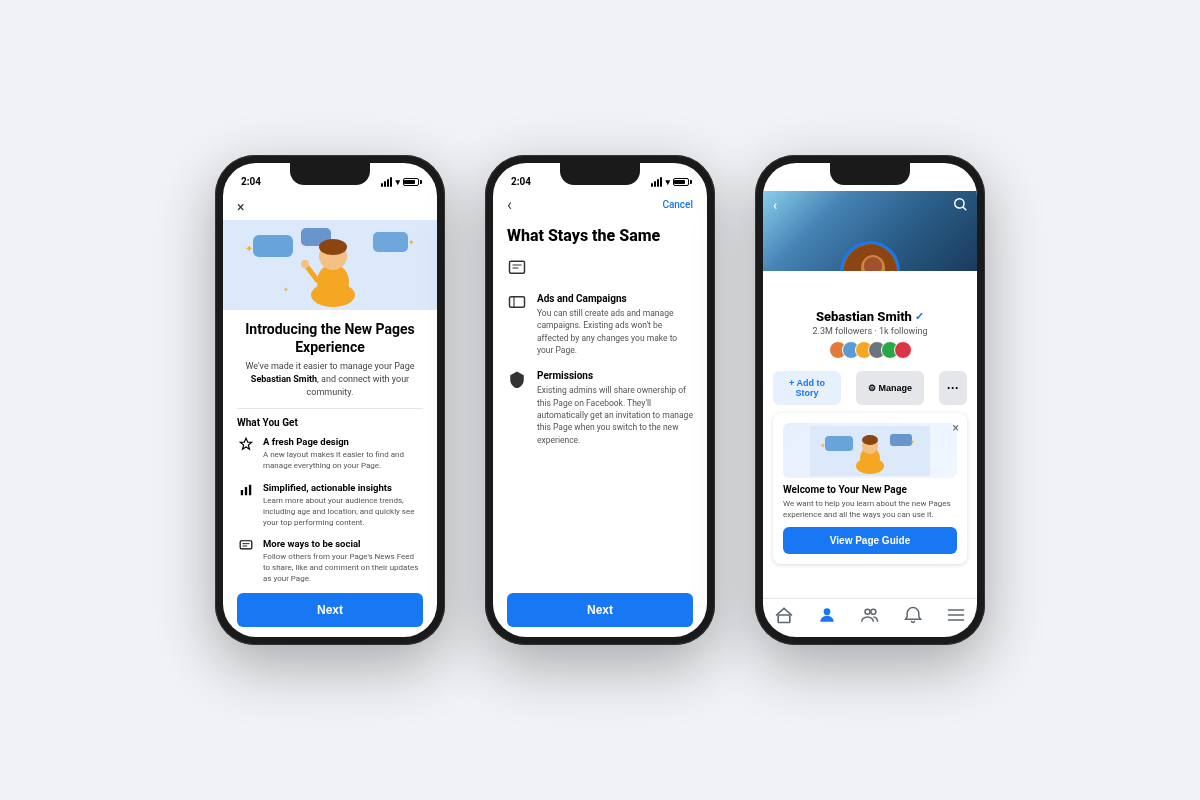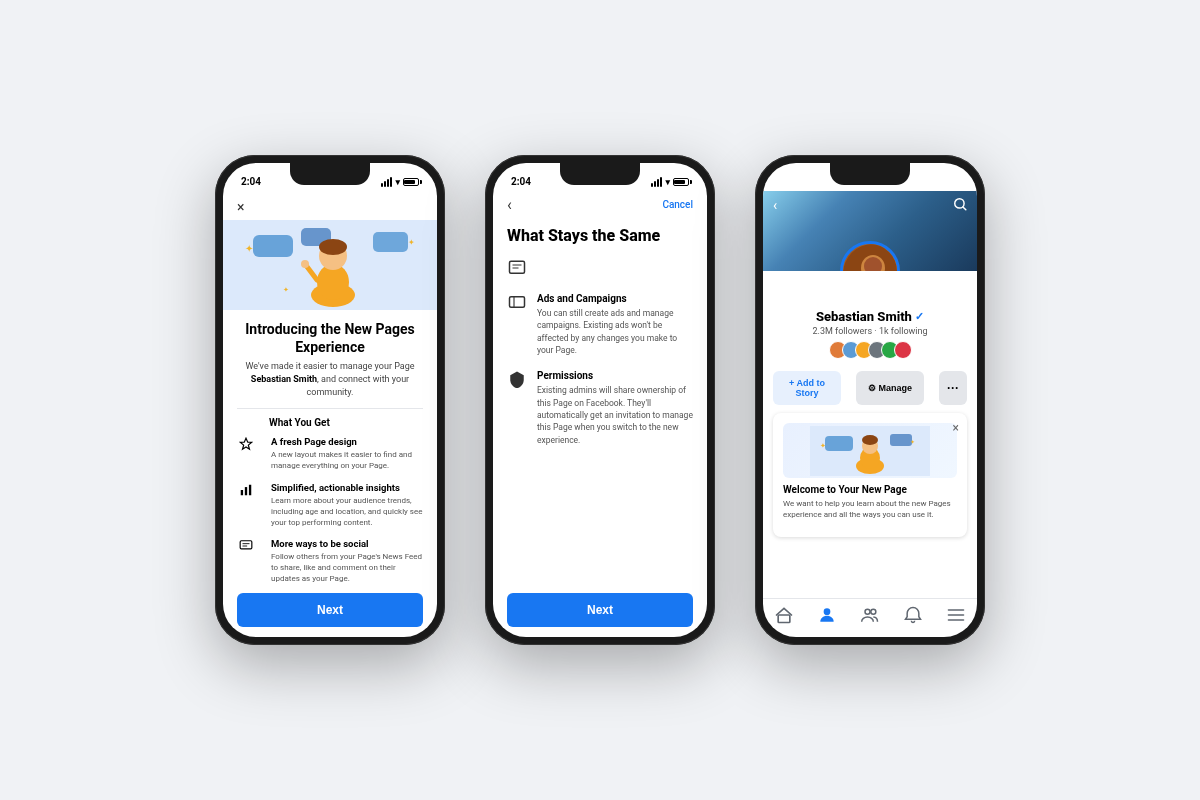--- a/index.html
+++ b/index.html
@@ -135,25 +135,24 @@
       line-height: 1.4;
       margin-bottom: 10px;
     }
     .phone1-subtitle strong { color: #000; }
     .divider { height: 1px; background: #e4e6ea; margin: 8px 0; }
     .section-title {
       font-size: 10px;
       font-weight: 700;
       color: #000;
       margin-bottom: 8px;
-      margin-left: 32px;
     }
     .feature-item {
       display: flex;
-      gap: 16px;
+      gap: 8px;
       margin-bottom: 10px;
       justify-content: center;
     }
     .feature-icon {
       width: 18px;
       height: 18px;
       flex-shrink: 0;
       display: flex;
       align-items: flex-start;
       justify-content: center;
@@ -681,20 +680,21 @@
               <text x="10" y="22" font-size="7" fill="#f0b429">✦</text>
               <text x="100" y="18" font-size="6" fill="#f0b429">✦</text>
               <ellipse cx="60" cy="40" rx="14" ry="8" fill="#f5a623"></ellipse>
               <ellipse cx="60" cy="32" rx="10" ry="11" fill="#f5a623"></ellipse>
               <circle cx="60" cy="20" r="8" fill="#f5c083"></circle>
               <ellipse cx="60" cy="14" rx="8" ry="5" fill="#8B4513"></ellipse>
             </svg>
           </div>
           <div class="welcome-title">Welcome to Your New Page</div>
           <div class="welcome-desc">We want to help you learn about the new Pages experience and all the ways you can use it.</div>
+          <button class="view-guide-btn">View Page Guide</button>
         </div>
         <div class="bottom-nav">
           <span class="nav-icon">
             <svg width="20" height="20" viewBox="0 0 24 24" fill="none">
               <path d="M3 12L12 4l9 8" stroke="#606770" stroke-width="2" stroke-linecap="round"></path>
               <rect x="5" y="12" width="14" height="9" rx="1" stroke="#606770" stroke-width="2"></rect>
             </svg>
           </span>
           <span class="nav-icon active">
             <svg width="20" height="20" viewBox="0 0 24 24">

